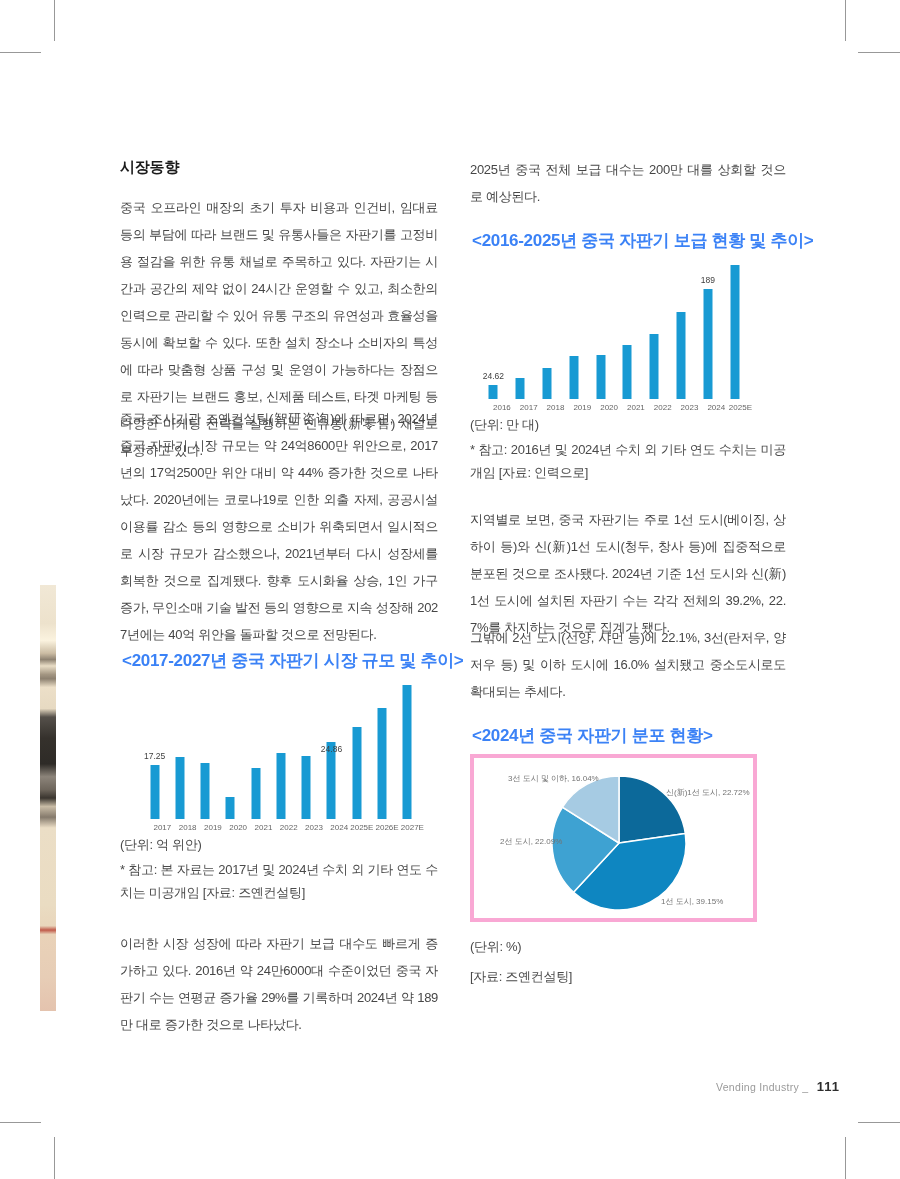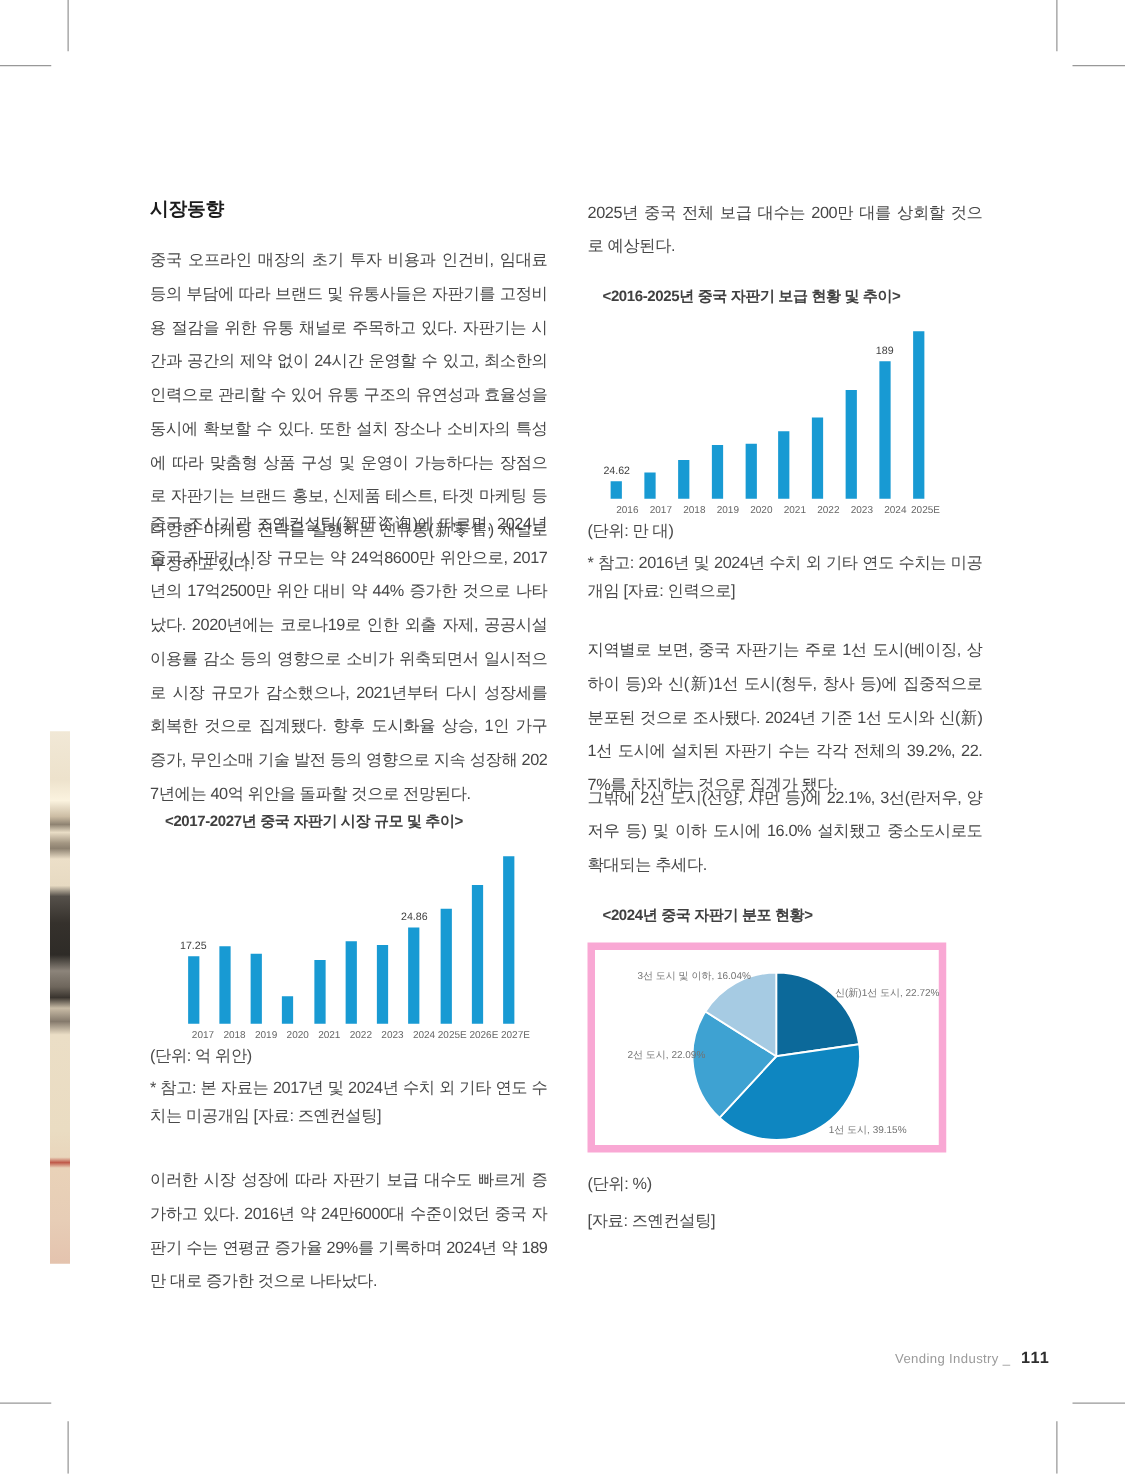--- a/index.html
+++ b/index.html
@@ -24,22 +24,22 @@
   .col h2{
     position:absolute;top:6px;left:0;margin:0;
     font-size:15px;font-weight:700;color:#1b1b1b;letter-spacing:-0.2px;
   }
   .bodytext{
     position:absolute;left:0;right:0;margin:0;
     font-size:13px;line-height:27px;color:#464646;
     text-align:justify;word-break:break-all;letter-spacing:-0.3px;
   }
   .chart-title{
-    position:absolute;left:12px;margin:0;
-    font-size:12px;font-weight:700;color:#404040;letter-spacing:-0.3px;white-space:nowrap;
+    position:absolute;left:2px;margin:0;
+    font-size:17px;font-weight:700;color:#3b82f6;letter-spacing:-0.3px;white-space:nowrap;
   }
   .caption{
     position:absolute;left:0;margin:0;
     font-size:13px;color:#4a4a4a;letter-spacing:-0.3px;
   }
   .note{
     position:absolute;left:0;right:0;margin:0;
     font-size:13px;line-height:23px;color:#4a4a4a;
     text-align:justify;word-break:break-all;letter-spacing:-0.3px;
   }
@@ -49,21 +49,21 @@
   .barchart .tick{
     position:absolute;bottom:0;left:-4px;right:-4px;text-align:right;
     font-size:8px;color:#666;
   }
   .barchart .val{
     position:absolute;left:-8px;right:-8px;text-align:center;
     font-size:8.5px;color:#3f3f3f;
   }
   .pie-box{
     position:absolute;left:0;top:602px;width:287px;height:168px;
-    border:6px solid #f9a8d4;background:#fff;box-sizing:border-box;
+    border:4px solid #f9a8d4;background:#fff;box-sizing:border-box;
   }
   .pie-svg{position:absolute;left:0;top:0;width:285px;height:166px;}
   .pie-label{
     position:absolute;margin:0;font-size:8px;color:#737373;white-space:nowrap;
   }
   .footer{position:absolute;left:703px;top:1077px;white-space:nowrap;margin-left:13px;}
   .footer .brand{font-size:10.5px;color:#9a9a9a;letter-spacing:0.3px;}
   .footer .pagenum{font-size:13px;color:#2e2e2e;font-weight:700;margin-left:4px;letter-spacing:1px;}
 </style>
 </head>
@@ -112,21 +112,21 @@
       <div class="slot">
         <div class="bar" style="height: 66px; background: rgb(24, 154, 211);"></div>
         <div class="tick">2022</div>
       </div>
       <div class="slot">
         <div class="bar" style="height: 63px; background: rgb(24, 154, 211);"></div>
         <div class="tick">2023</div>
       </div>
       <div class="slot">
         <div class="bar" style="height: 77px; background: rgb(24, 154, 211);"></div>
-        <div class="val" style="bottom: 94px;">24.86</div>
+        <div class="val" style="bottom: 78px;">24.86</div>
         <div class="tick">2024</div>
       </div>
       <div class="slot">
         <div class="bar" style="height: 92px; background: rgb(24, 154, 211);"></div>
         <div class="tick">2025E</div>
       </div>
       <div class="slot">
         <div class="bar" style="height: 111px; background: rgb(24, 154, 211);"></div>
         <div class="tick">2026E</div>
       </div>

